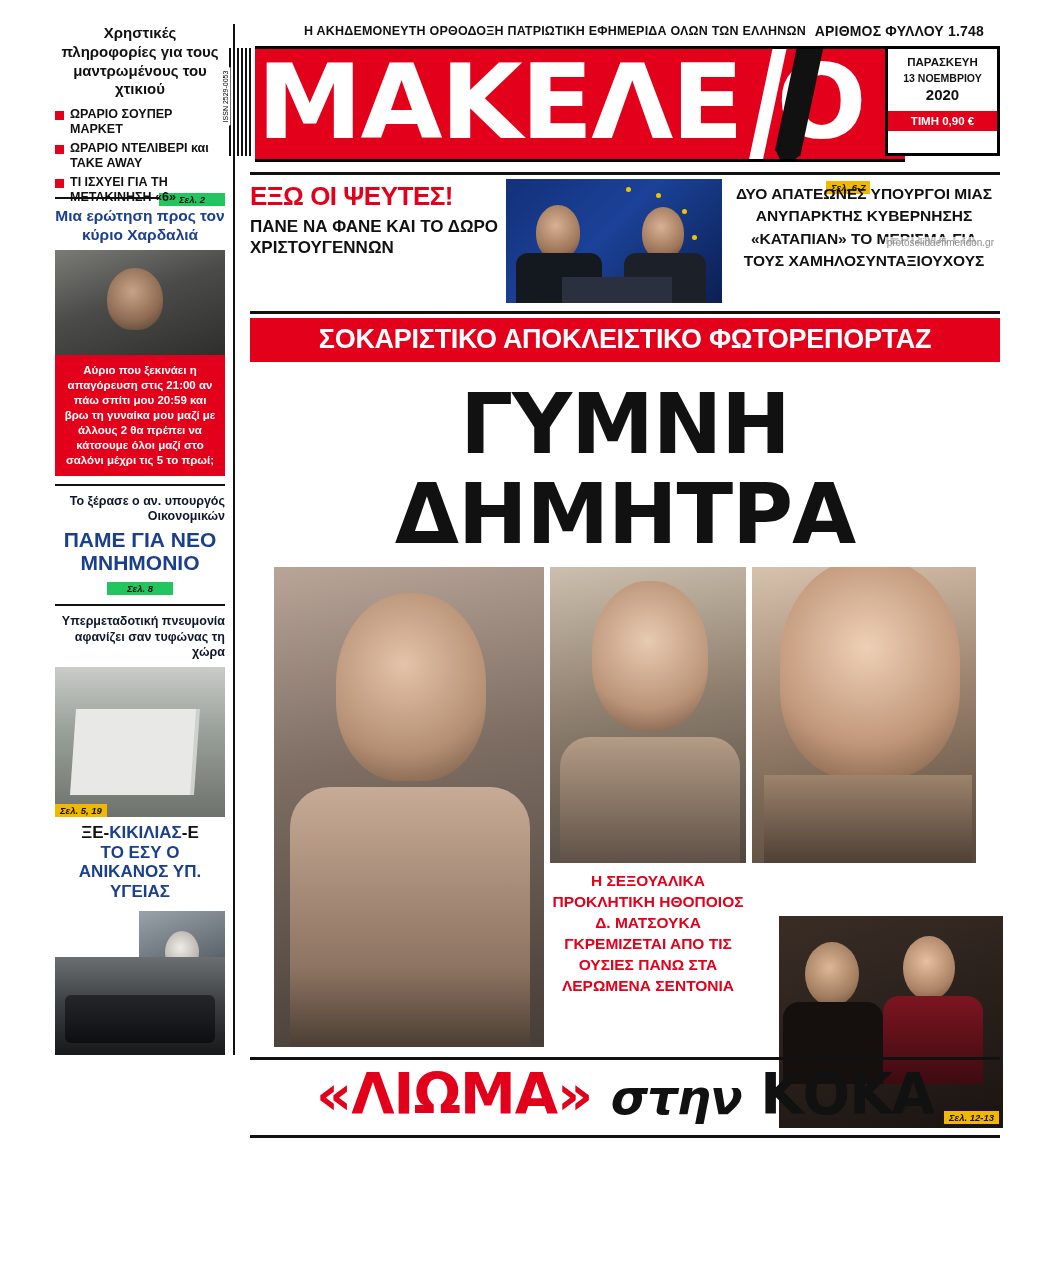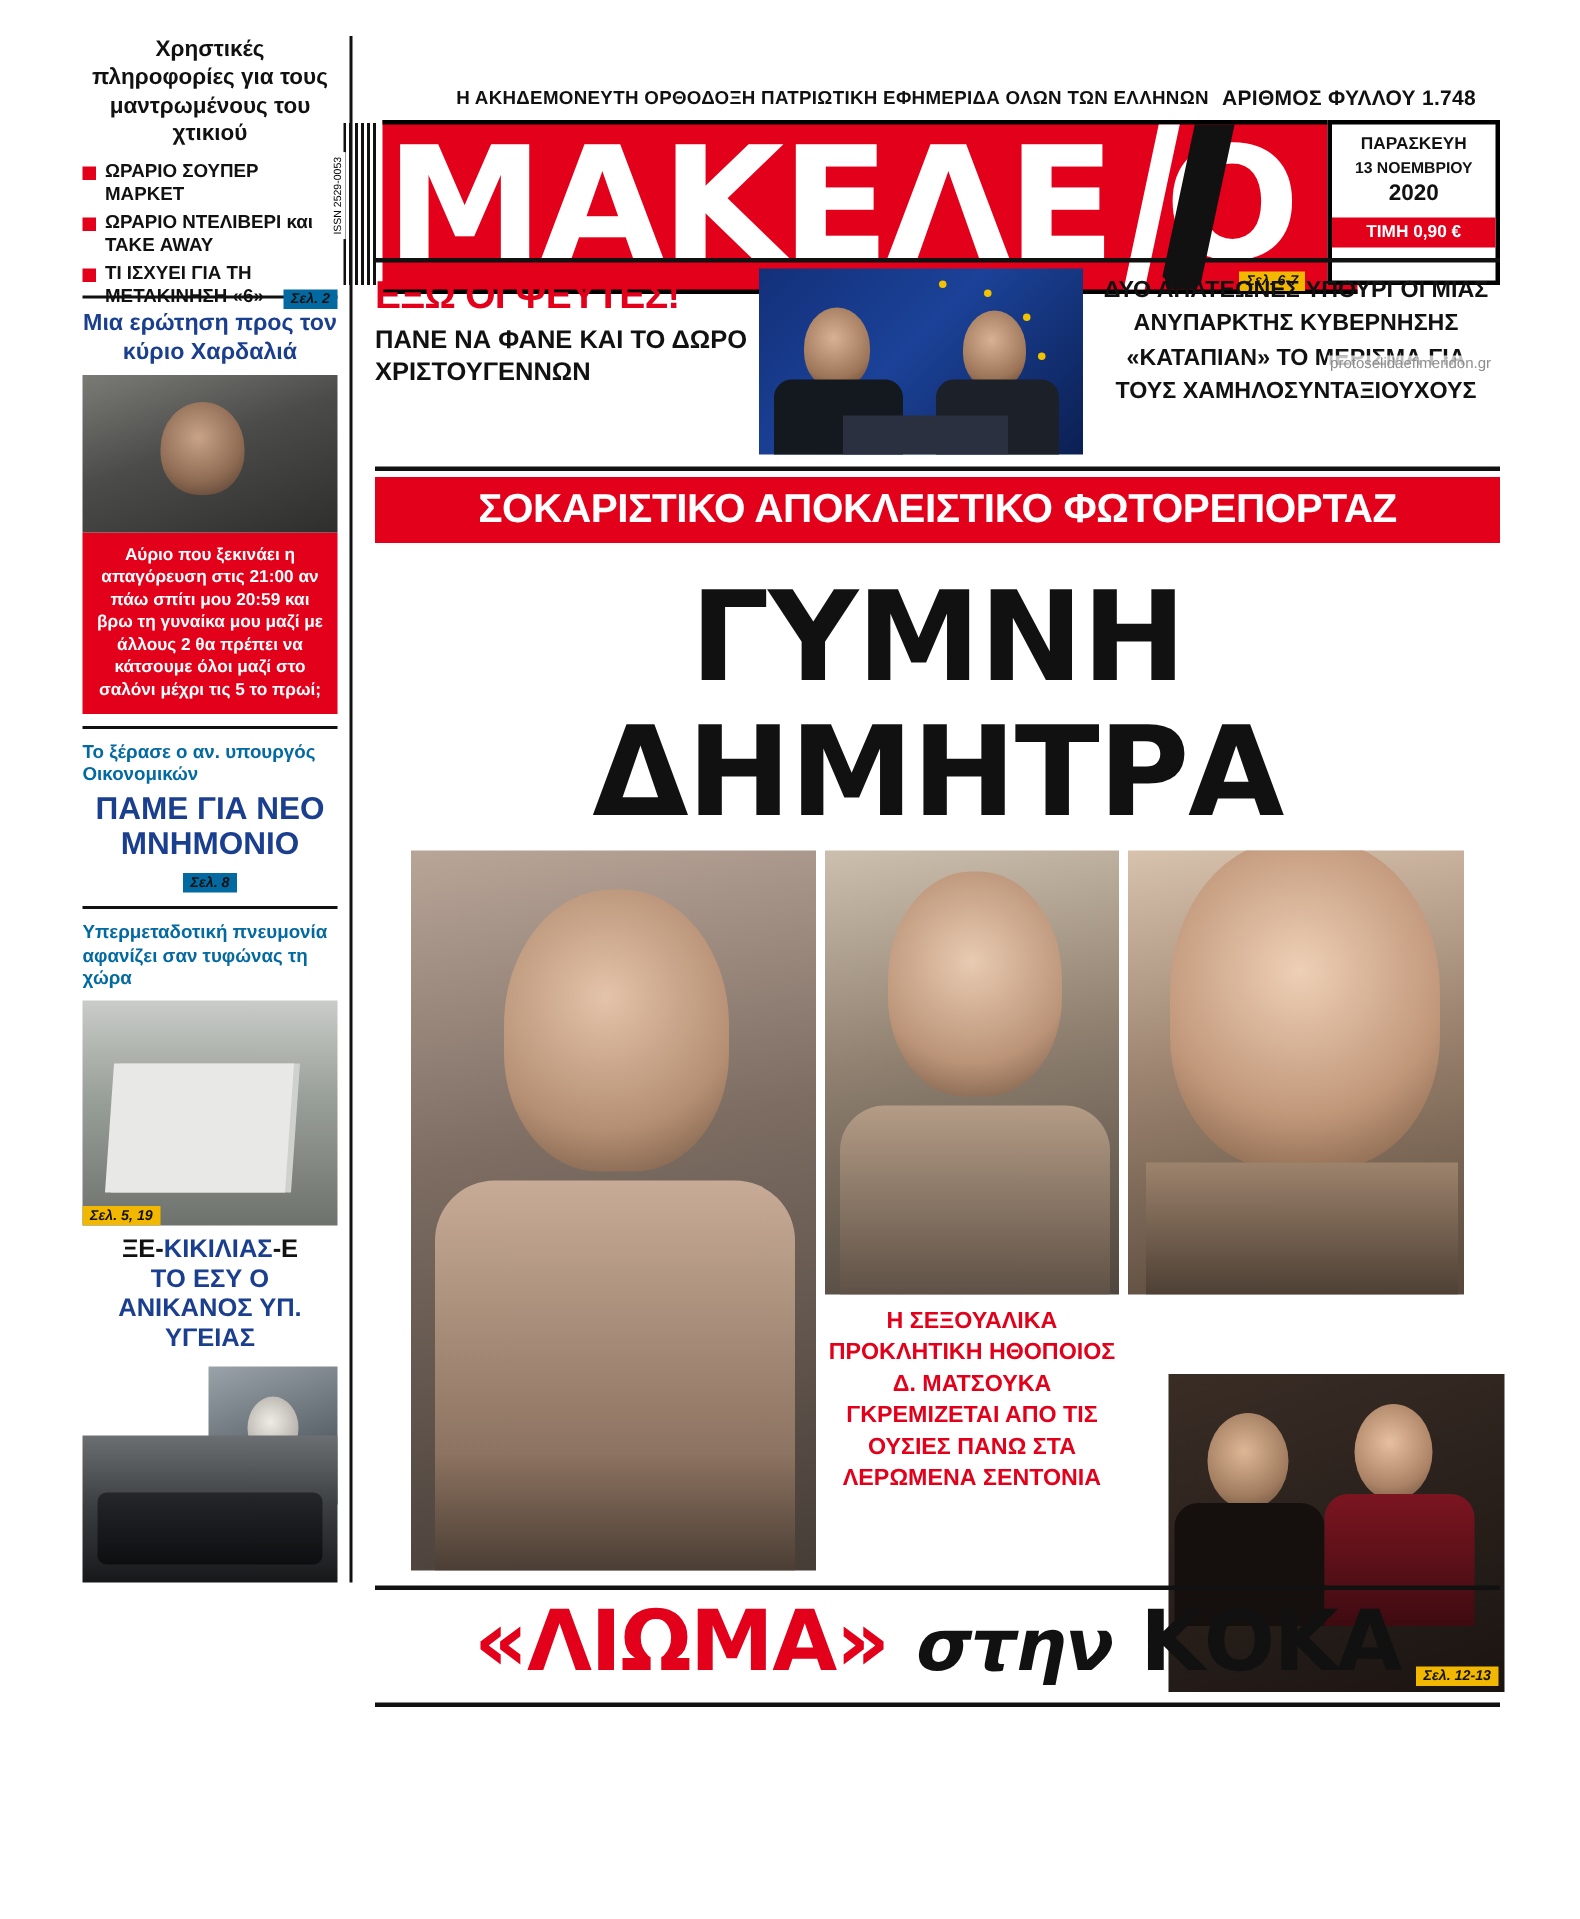--- a/index.html
+++ b/index.html
@@ -12,21 +12,21 @@
     width: 1053px;
     height: 1279px;
     background: #ffffff;
     font-family: "Liberation Sans", sans-serif;
     overflow: hidden;
   }
   
   .masthead {
     position: absolute;
     left: 55px; top: 18px;
-    width: 945px; height: 140px; margin-top: 34px;
+    width: 945px; height: 140px;
   }
   .kicker-line {
     position: absolute;
     left: 200px; top: 6px;
     width: 600px;
     text-align: center;
     font-size: 12.5px;
     font-weight: bold;
     letter-spacing: .2px;
     color: #111;
@@ -148,26 +148,26 @@
     flex: 0 0 auto;
   }
   .bullet .tx {
     font-size: 12.5px;
     font-weight: bold;
     line-height: 1.2;
     color: #111;
   }
   .sel-tag {
     display: inline-block;
-    background: #0369a1;
+    background: #22c55e;
     color: #111;
     font-size: 9.5px;
     font-weight: bold;
     font-style: italic;
-    padding: 1px 5px;
+    padding: 1px 20px;
     float: right;
   }
   .divider { border-top: 2px solid #111; margin: 8px 0; }
   .lc-h {
     font-size: 15.5px;
     font-weight: bold;
     color: #1b3f8f;
     text-align: center;
     line-height: 1.2;
   }
@@ -192,23 +192,23 @@
     font-size: 11.5px;
     font-weight: bold;
     line-height: 1.3;
     text-align: center;
     padding: 8px 6px;
     margin-top: 0px;
   }
   .lc-sub {
     font-size: 12.5px;
     font-weight: bold;
-    text-align: left;
+    text-align: right;
     line-height: 1.25;
-    color: #0369a1;
+    color: #0f172a;
   }
   .lc-big {
     font-size: 21px;
     font-weight: bold;
     color: #1b3f8f;
     text-align: center;
     line-height: 1.1;
     margin-top: 3px;
   }
   .photo.p2 {

